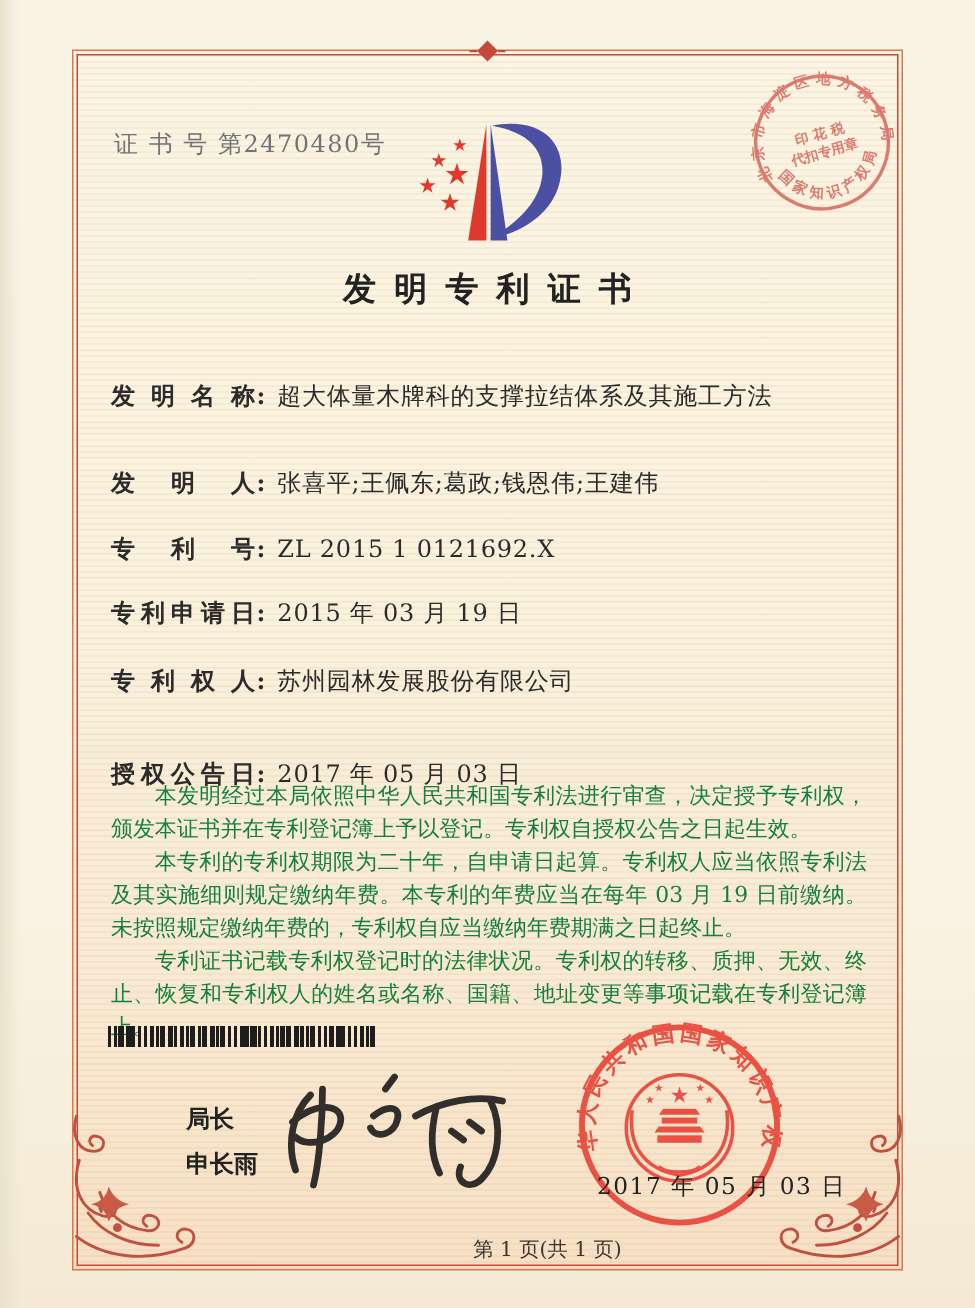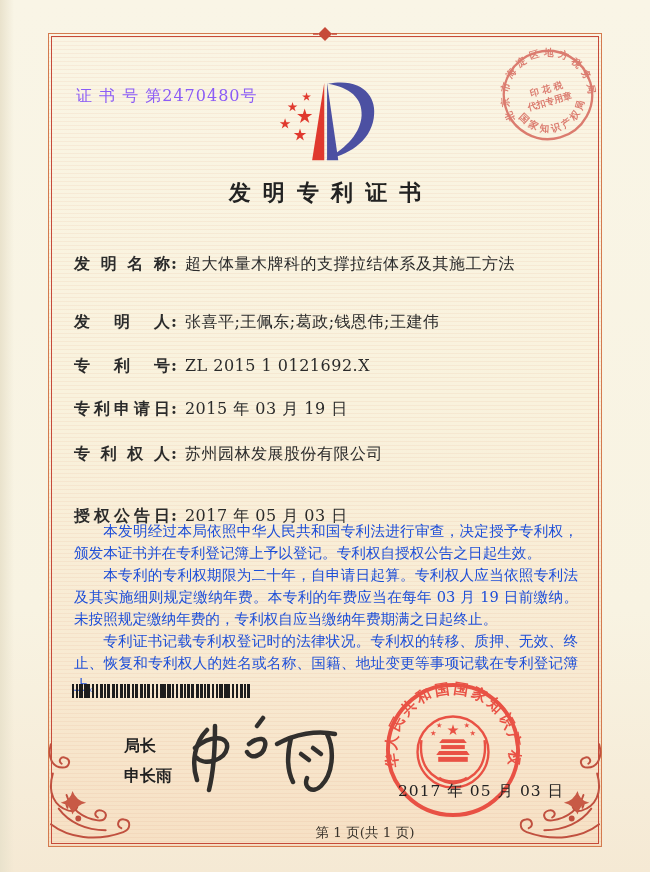--- a/index.html
+++ b/index.html
@@ -18,32 +18,32 @@
       linear-gradient(180deg,#faf5e4 0%,#f9f2dd 45%,#f8ead2 78%,#f6e0c4 100%);
   }
   .frame-outer{
     position:absolute;left:48px;top:33px;width:554px;height:814px;
     border:1px solid #d47a4e;box-sizing:border-box;
   }
   .frame-inner{
     position:absolute;left:2px;top:2px;right:2px;bottom:2px;
     border:1.5px solid #c64a39;
   }
-  .cert-no{position:absolute;left:76px;top:86px;font-size:16px;letter-spacing:1px;color:#8b5cf6;}
+  .cert-no{position:absolute;left:76px;top:86px;font-size:16px;letter-spacing:1px;color:#737373;}
   .title{
     position:absolute;left:0;top:178px;width:650px;margin:0;text-align:center;
     font-size:22px;font-weight:bold;letter-spacing:0.55em;text-indent:0.55em;color:#222;
   }
   .field-row{position:absolute;left:74px;font-size:16px;white-space:nowrap;color:#2b2b2b;}
   .flabel{display:inline-block;width:96px;text-align:justify;text-align-last:justify;font-weight:bold;}
   .fcolon{font-weight:bold;margin:0 8px 0 1px;}
   .fvalue{letter-spacing:0.5px;}
   .row1{top:254px;} .row2{top:312px;} .row3{top:356px;}
   .row4{top:399px;} .row5{top:444px;} .row6{top:506px;}
-  .body-text{position:absolute;left:74px;top:520px;width:504px;color:#1d4ed8;}
+  .body-text{position:absolute;left:74px;top:520px;width:504px;color:#15803d;}
   .body-text p{margin:0;font-size:14.6px;line-height:22px;text-indent:2em;text-align:justify;}
   .barcode{
     position:absolute;left:72px;top:684px;width:178px;height:14px;
     background:
       repeating-linear-gradient(90deg,#1d1d1d 0 2px,rgba(0,0,0,0) 2px 4px),
       repeating-linear-gradient(90deg,#1d1d1d 0 1px,rgba(0,0,0,0) 1px 7px),
       repeating-linear-gradient(90deg,#1d1d1d 0 1px,rgba(0,0,0,0) 1px 5px);
   }
   .director{position:absolute;left:80px;top:736px;font-size:16px;font-weight:bold;color:#222;margin-left:44px;}
   .director div{margin-bottom:9px;}

